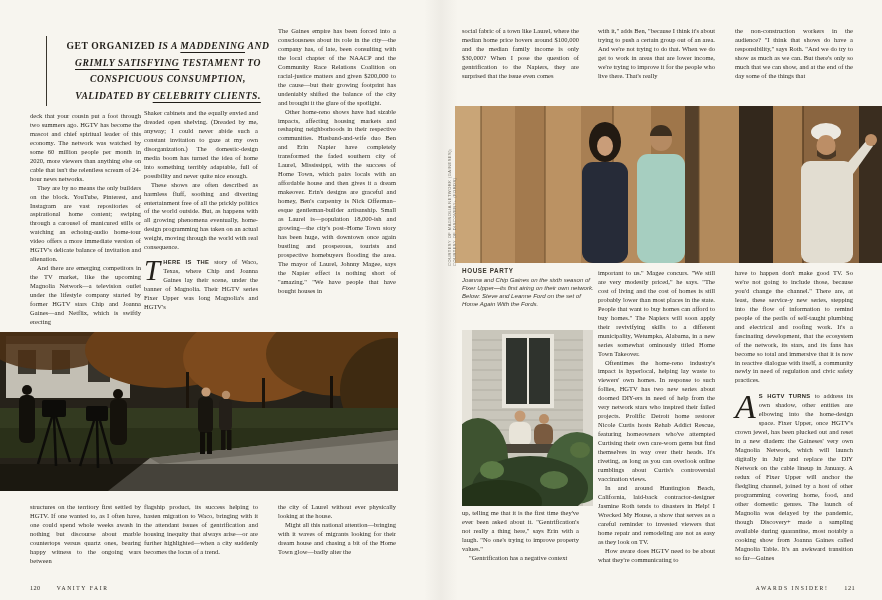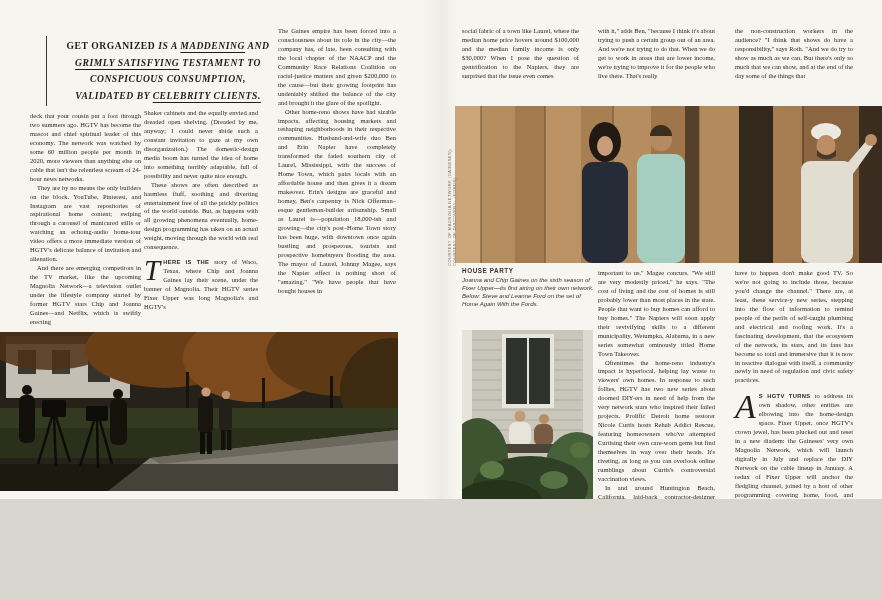--- a/index.html
+++ b/index.html
@@ -1,16 +1,16 @@
 <!DOCTYPE html>
 <html><head>
 <meta charset="utf-8">
 <style>
   html,body{margin:0;padding:0;background:#d9d6cf;}
-  #spread{position:relative;width:882px;height:499px;background:#f7f5ef;overflow:hidden;
+  #spread{position:relative;width:882px;height:600px;background:#f7f5ef;overflow:hidden;
           font-family:"Liberation Serif",serif;color:#29261f;}
   
   .gutter{position:absolute;left:424px;top:0;width:34px;height:600px;z-index:0;
           background:linear-gradient(to right,rgba(0,0,0,0),rgba(60,50,40,0.05) 50%,rgba(0,0,0,0));}
   
   .pullquote{position:absolute;left:46px;top:36px;width:214px;padding:2px 0 2px 14px;
              border-left:1px solid #3a362e;z-index:1;}
   .pq-text{font-family:"Liberation Serif",serif;font-style:italic;font-weight:bold;
            font-size:9.6px;line-height:16.5px;letter-spacing:0.55px;text-align:center;color:#201d18;}
   .seg-roman{font-style:normal;}

